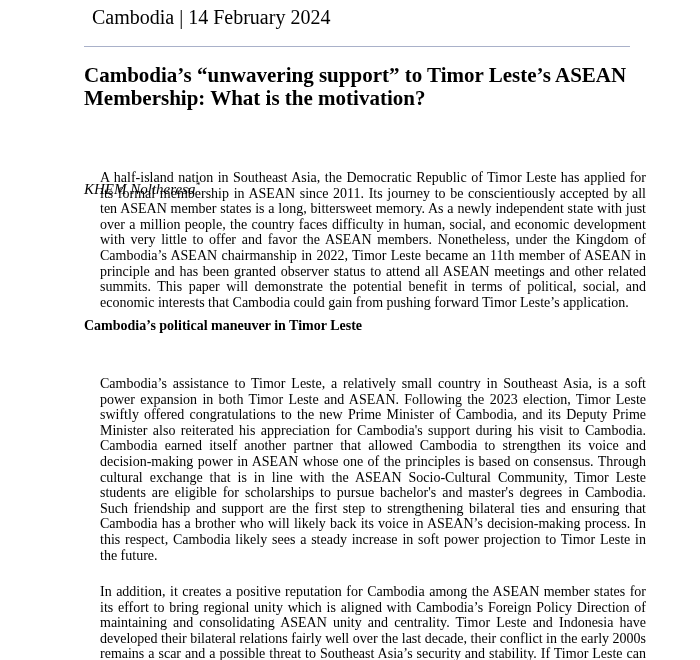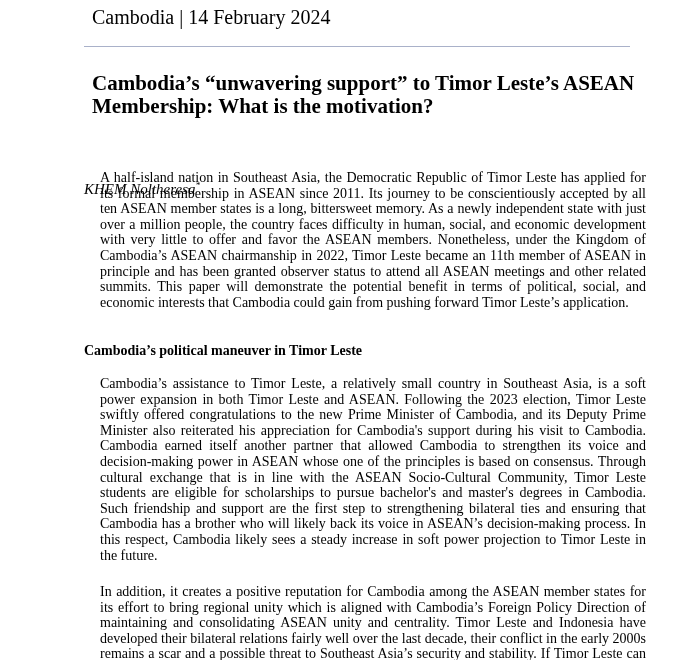--- a/index.html
+++ b/index.html
@@ -11,21 +11,21 @@
     .header-line {
       position: absolute; top: 9px; left: 8px;
       font-weight: normal; font-size: 20px; line-height: 16px; white-space: nowrap;
     }
     .rule {
       position: absolute; top: 46px; left: 0; width: 546px; height: 0;
       border-top: 1px solid #a9b1c9;
     }
     .title {
       position: absolute; top: 64px; left: 0; width: 546px;
-      font-weight: bold; font-size: 21px; line-height: 23px; margin: 8px;
+      font-weight: bold; font-size: 21px; line-height: 23px; margin: 0;
     }
     .author {
       position: absolute; top: 132px; left: 0;
       font-style: italic; font-size: 15px; line-height: 17px; white-space: nowrap; margin-top: 45px;
     }
     .author sup { font-size: 9px; vertical-align: 6px; font-style: italic; }
     .para {
       position: absolute; left: 0; width: 546px; margin: 16px;
       font-size: 14px; line-height: 15.6px; text-align: justify;
     }
@@ -40,18 +40,18 @@
 <div class="page">
   <div class="header-line">Cambodia | 14 February 2024</div>
   <div class="rule"></div>
 
   <h1 class="title">Cambodia’s “unwavering support” to Timor Leste’s ASEAN Membership: What is the motivation?</h1>
 
   <div class="author"><span>KHEM Noltheresa</span><sup>*</sup></div>
 
   <p class="para" style="top:154px;">A half-island nation in Southeast Asia, the Democratic Republic of Timor Leste has applied for its formal membership in ASEAN since 2011. Its journey to be conscientiously accepted by all ten ASEAN member states is a long, bittersweet memory. As a newly independent state with just over a million people, the country faces difficulty in human, social, and economic development with very little to offer and favor the ASEAN members. Nonetheless, under the Kingdom of Cambodia’s ASEAN chairmanship in 2022, Timor Leste became an 11th member of ASEAN in principle and has been granted observer status to attend all ASEAN meetings and other related summits. This paper will demonstrate the potential benefit in terms of political, social, and economic interests that Cambodia could gain from pushing forward Timor Leste’s application.</p>
 
-  <h2 class="section-heading" style="top:343px;">Cambodia’s political maneuver in Timor Leste</h2>
+  <h2 class="section-heading" style="top:318px;">Cambodia’s political maneuver in Timor Leste</h2>
 
   <p class="para" style="top:360px;">Cambodia’s assistance to Timor Leste, a relatively small country in Southeast Asia, is a soft power expansion in both Timor Leste and ASEAN. Following the 2023 election, Timor Leste swiftly offered congratulations to the new Prime Minister of Cambodia, and its Deputy Prime Minister also reiterated his appreciation for Cambodia's support during his visit to Cambodia. Cambodia earned itself another partner that allowed Cambodia to strengthen its voice and decision-making power in ASEAN whose one of the principles is based on consensus. Through cultural exchange that is in line with the ASEAN Socio-Cultural Community, Timor Leste students are eligible for scholarships to pursue bachelor's and master's degrees in Cambodia. Such friendship and support are the first step to strengthening bilateral ties and ensuring that Cambodia has a brother who will likely back its voice in ASEAN’s decision-making process. In this respect, Cambodia likely sees a steady increase in soft power projection to Timor Leste in the future.</p>
 
   <p class="para" style="top:568px;">In addition, it creates a positive reputation for Cambodia among the ASEAN member states for its effort to bring regional unity which is aligned with Cambodia’s Foreign Policy Direction of maintaining and consolidating ASEAN unity and centrality. Timor Leste and Indonesia have developed their bilateral relations fairly well over the last decade, their conflict in the early 2000s remains a scar and a possible threat to Southeast Asia’s security and stability. If Timor Leste can successfully become an ASEAN member as expected, peace will be ensured between</p>
 </div>
 
 </body></html>

